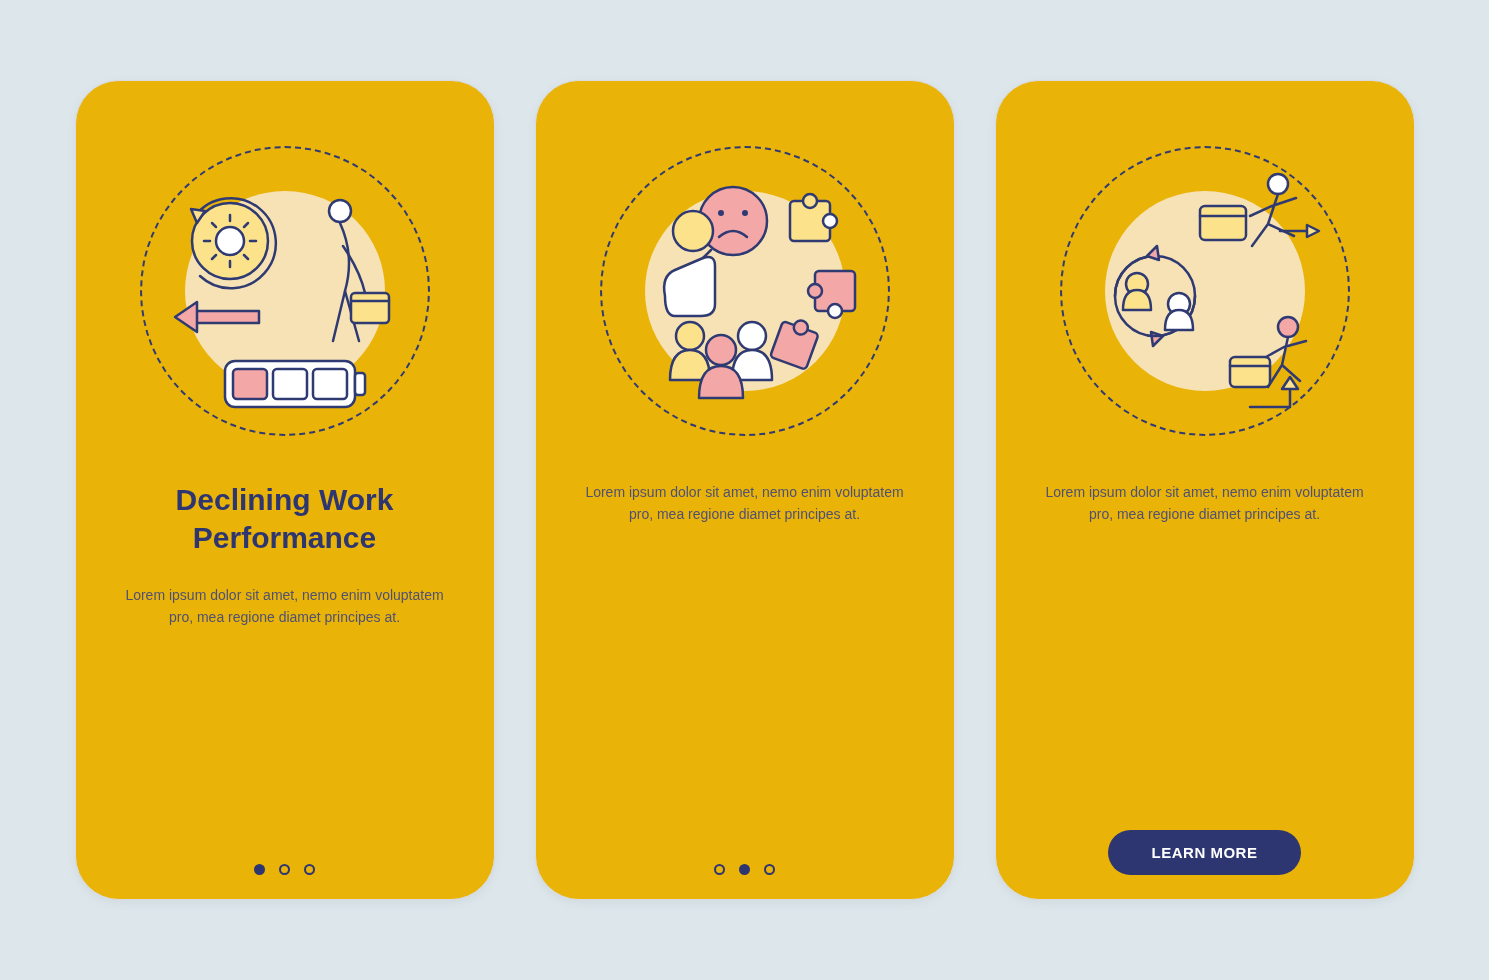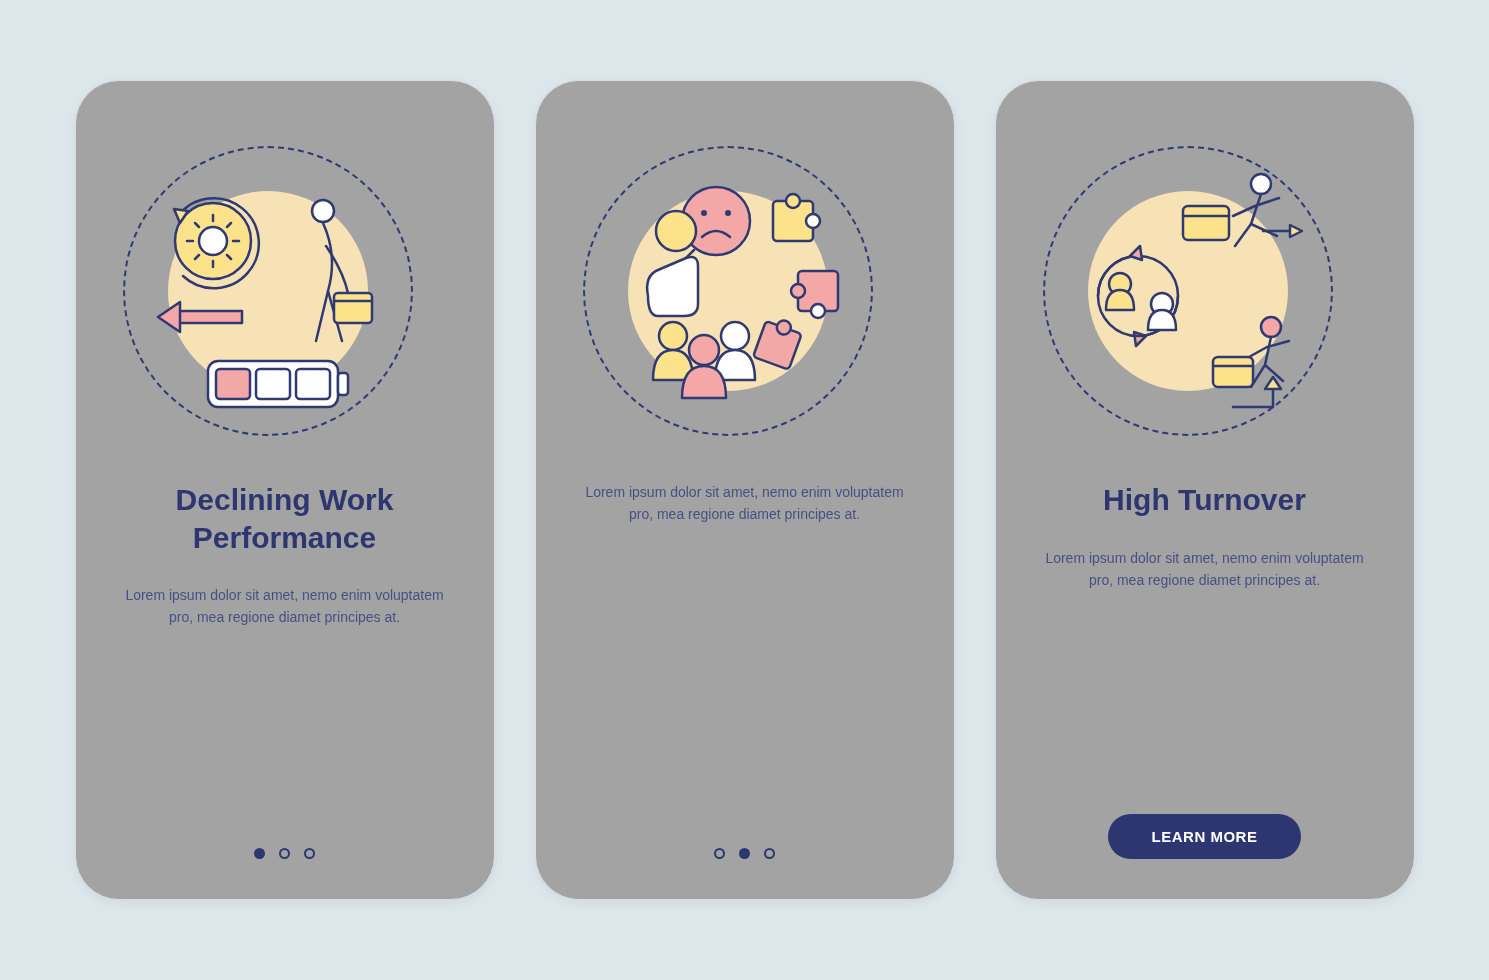--- a/index.html
+++ b/index.html
@@ -9,26 +9,27 @@
     height: 980px;
     display: flex;
     align-items: center;
     justify-content: center;
     gap: 40px;
     font-family: -apple-system, "Segoe UI", Helvetica, Arial, sans-serif;
   }
   .card {
     width: 420px;
     height: 820px;
-    background: #a3a3a3;
+    background: #eab308;
     border-radius: 44px;
     border: 1px solid #d9dce4;
     box-shadow: 0 3px 10px rgba(60,70,100,.08);
     display: flex;
     flex-direction: column;
+    align-items: center;
     padding: 60px 42px 34px 42px;
     position: relative;
   }
   .illus-wrap {
     width: 300px;
     height: 300px;
     position: relative;
     display:flex; align-items:center; justify-content:center;
     margin-bottom: 40px;
   }
@@ -57,21 +58,21 @@
   .body {
     color: #3f4780;
     font-size: 14px;
     text-align: center;
     line-height: 1.6;
     opacity: .9;
     padding: 0 6px;
   }
   .bottom {
     position: absolute;
-    bottom: 40px; left: 0; right: 0;
+    bottom: 24px; left: 0; right: 0;
     display:flex; justify-content:center; align-items:center;
   }
   .dots { display:flex; gap:14px; }
   .dot {
     width: 11px; height: 11px; border-radius: 50%;
     border: 2px solid #2d3670;
   }
   .dot.active { background: #2d3670; }
   .cta {
     background: #2d3670;
@@ -244,18 +245,17 @@
       <g transform="translate(155 160)">
         <rect x="0" y="36" width="40" height="30" rx="5" class="fy stk"></rect>
         <line x1="0" y1="45" x2="40" y2="45" class="stk"></line>
         <circle cx="58" cy="6" r="10" class="fr stk"></circle>
         <path d="M58 16 L52 44 M52 44 L38 66 M52 44 L70 60 M54 26 L36 36 M54 26 L76 20" class="stk"></path>
         <path d="M20 86 L60 86 L60 66" class="stk"></path>
         <polygon points="52,68 60,56 68,68" class="fy stk"></polygon>
       </g>
     </svg>
   </div>
-  <h2 class="title">High Turnover</h2>
   <p class="body">Lorem ipsum dolor sit amet, nemo enim voluptatem pro, mea regione diamet principes at.</p>
   <div class="bottom">
     <button class="cta">LEARN MORE</button>
   </div>
 </div>
 
 </body></html>

